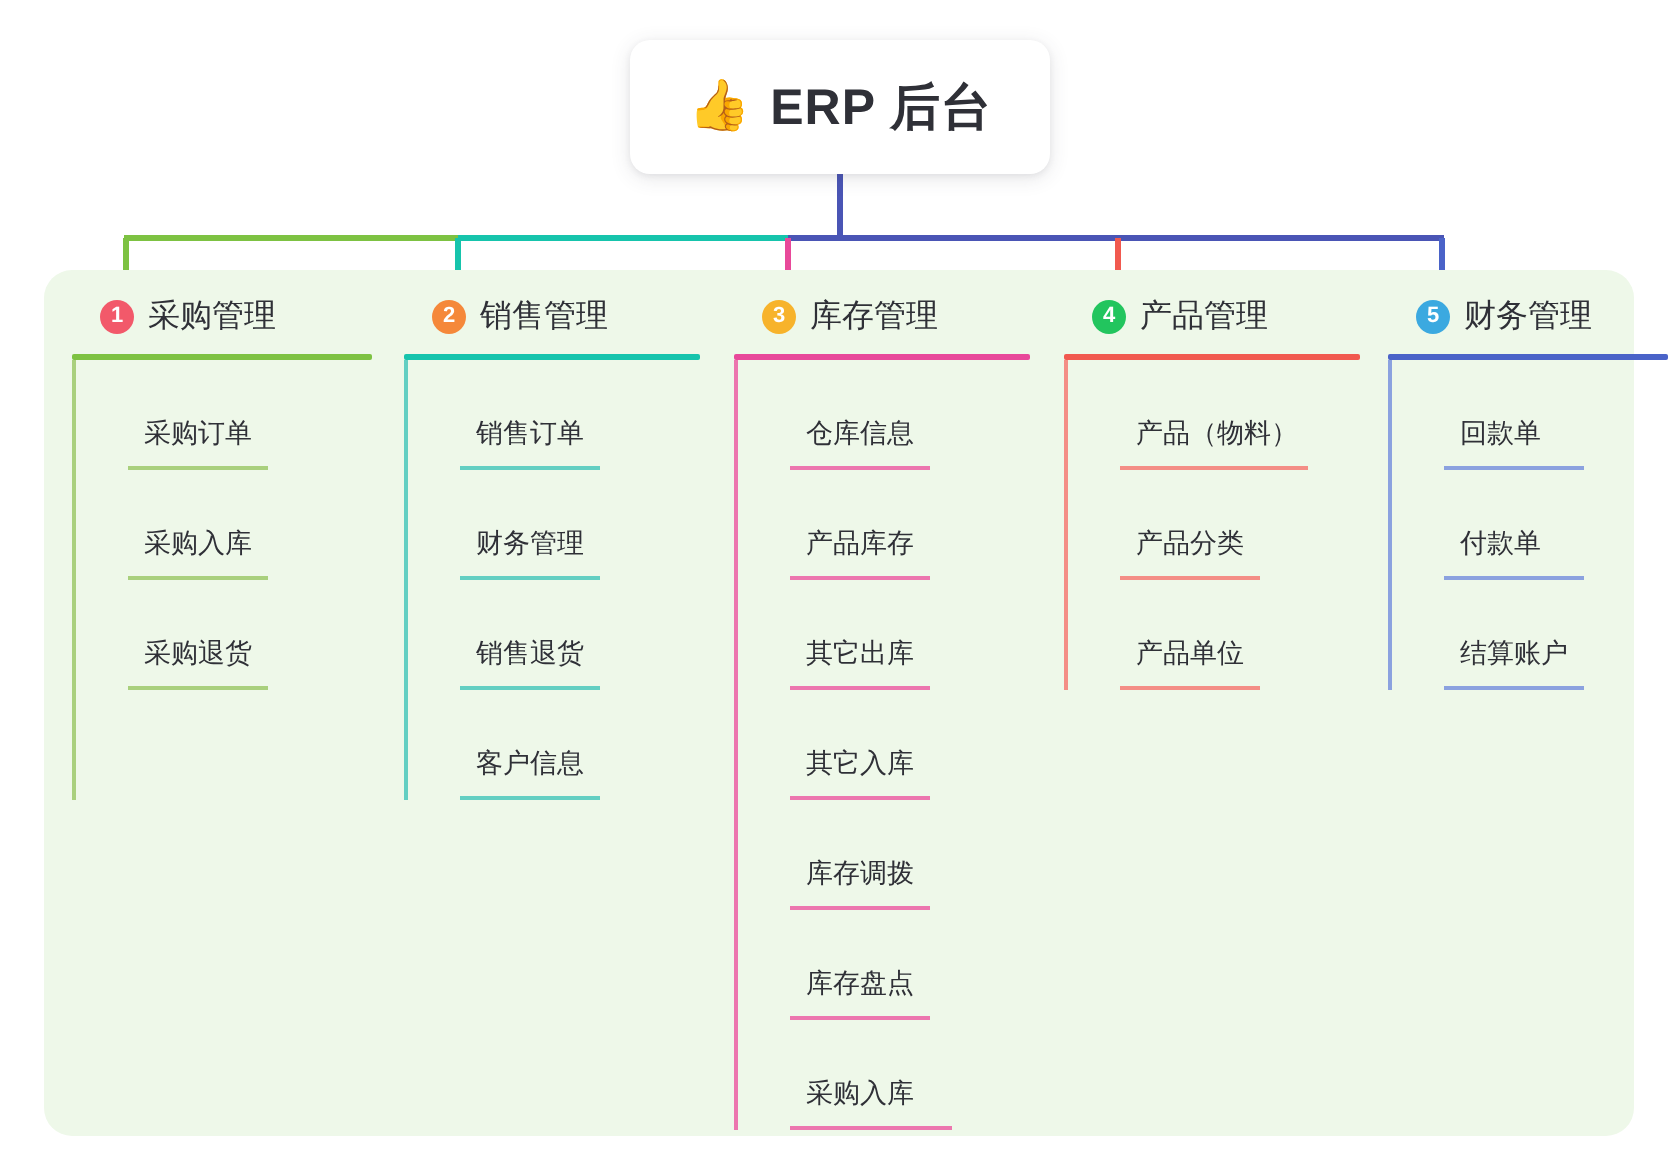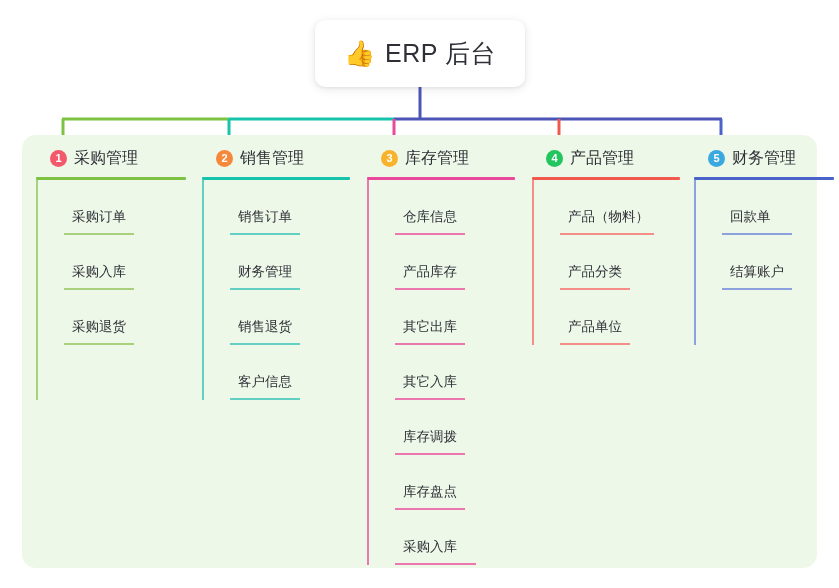--- a/index.html
+++ b/index.html
@@ -38,20 +38,21 @@
   .root-emoji {
     font-size: 25px;
     line-height: 1;
     display: inline-block;
   }
   .root-title {
     font-size: 25px;
     color: #2f3037;
     letter-spacing: 0.5px;
     white-space: nowrap;
+    font-weight: bold;
   }
 
   
   .connectors {
     position: absolute;
     left: 0;
     top: 0;
     width: 839px;
     height: 588px;
     pointer-events: none;
@@ -274,20 +275,24 @@
           <span class="col-title">财务管理</span>
         </div>
         <div class="col-underline" style="background: rgb(74, 99, 200); width: 140px;"></div>
         <div class="col-body">
           <div class="spine" style="background: rgb(139, 162, 223); height: 165px; left: 0px;"></div>
           <div class="leaf">
             <div class="leaf-label">回款单</div>
             <div class="leaf-underline" style="background: rgb(139, 162, 223); width: 70px;"></div>
           </div>
           <div class="leaf">
+            <div class="leaf-label">付款单</div>
+            <div class="leaf-underline" style="background: rgb(139, 162, 223); width: 70px;"></div>
+          </div>
+          <div class="leaf">
             <div class="leaf-label">结算账户</div>
             <div class="leaf-underline" style="background: rgb(139, 162, 223); width: 70px;"></div>
           </div>
         </div>
       </div>
     </div>
 
 </div>
 
 </body></html>

